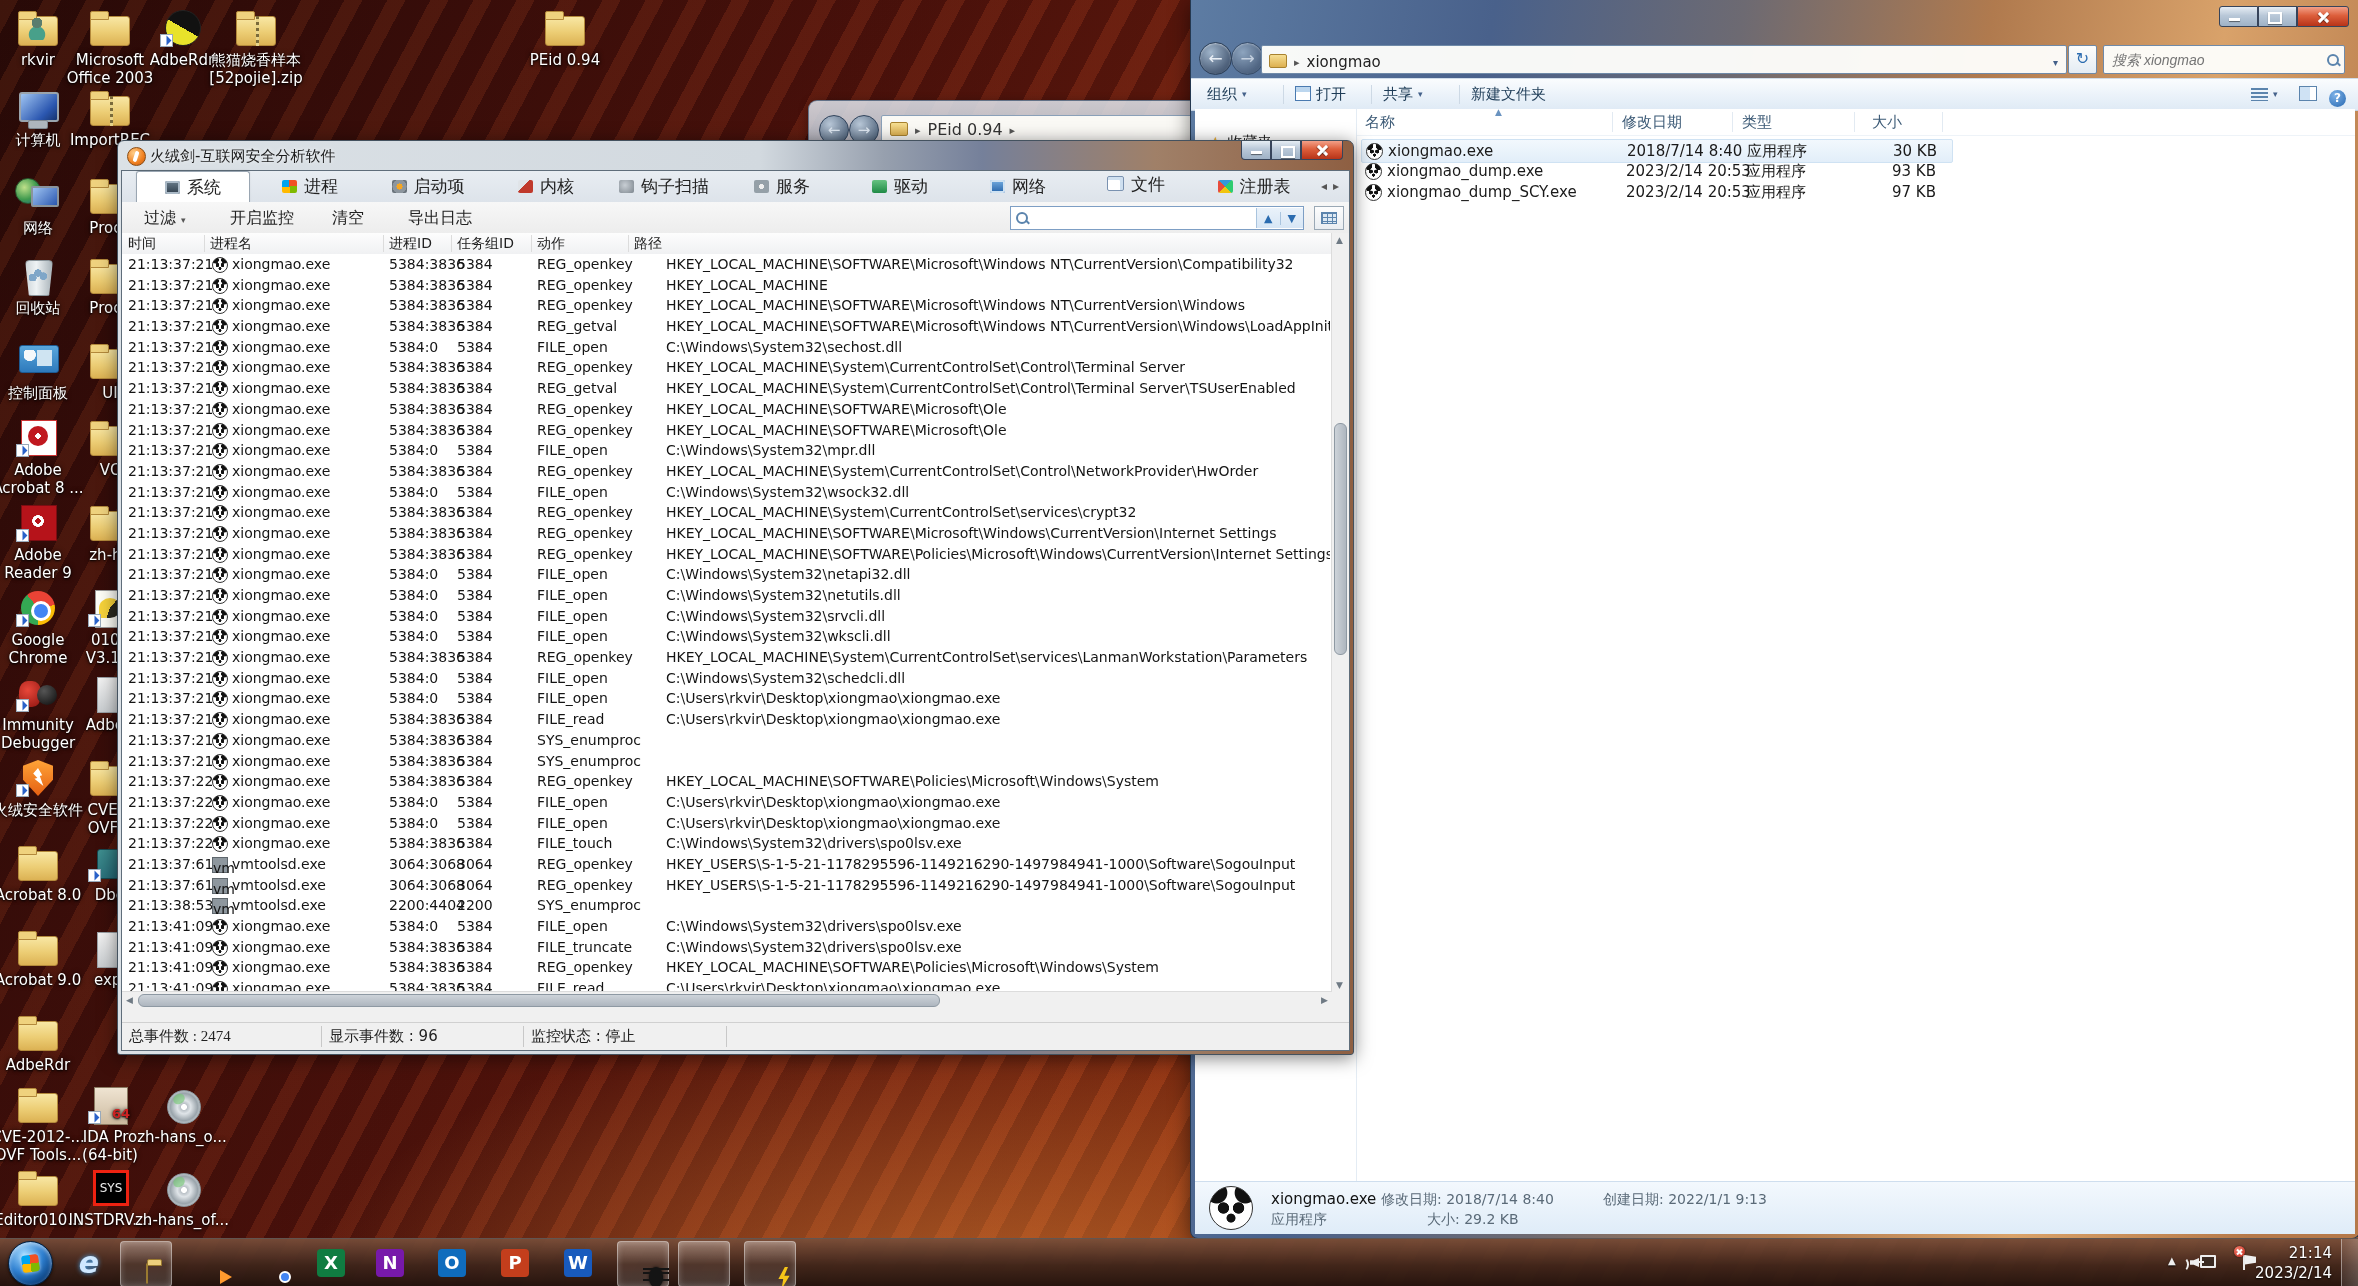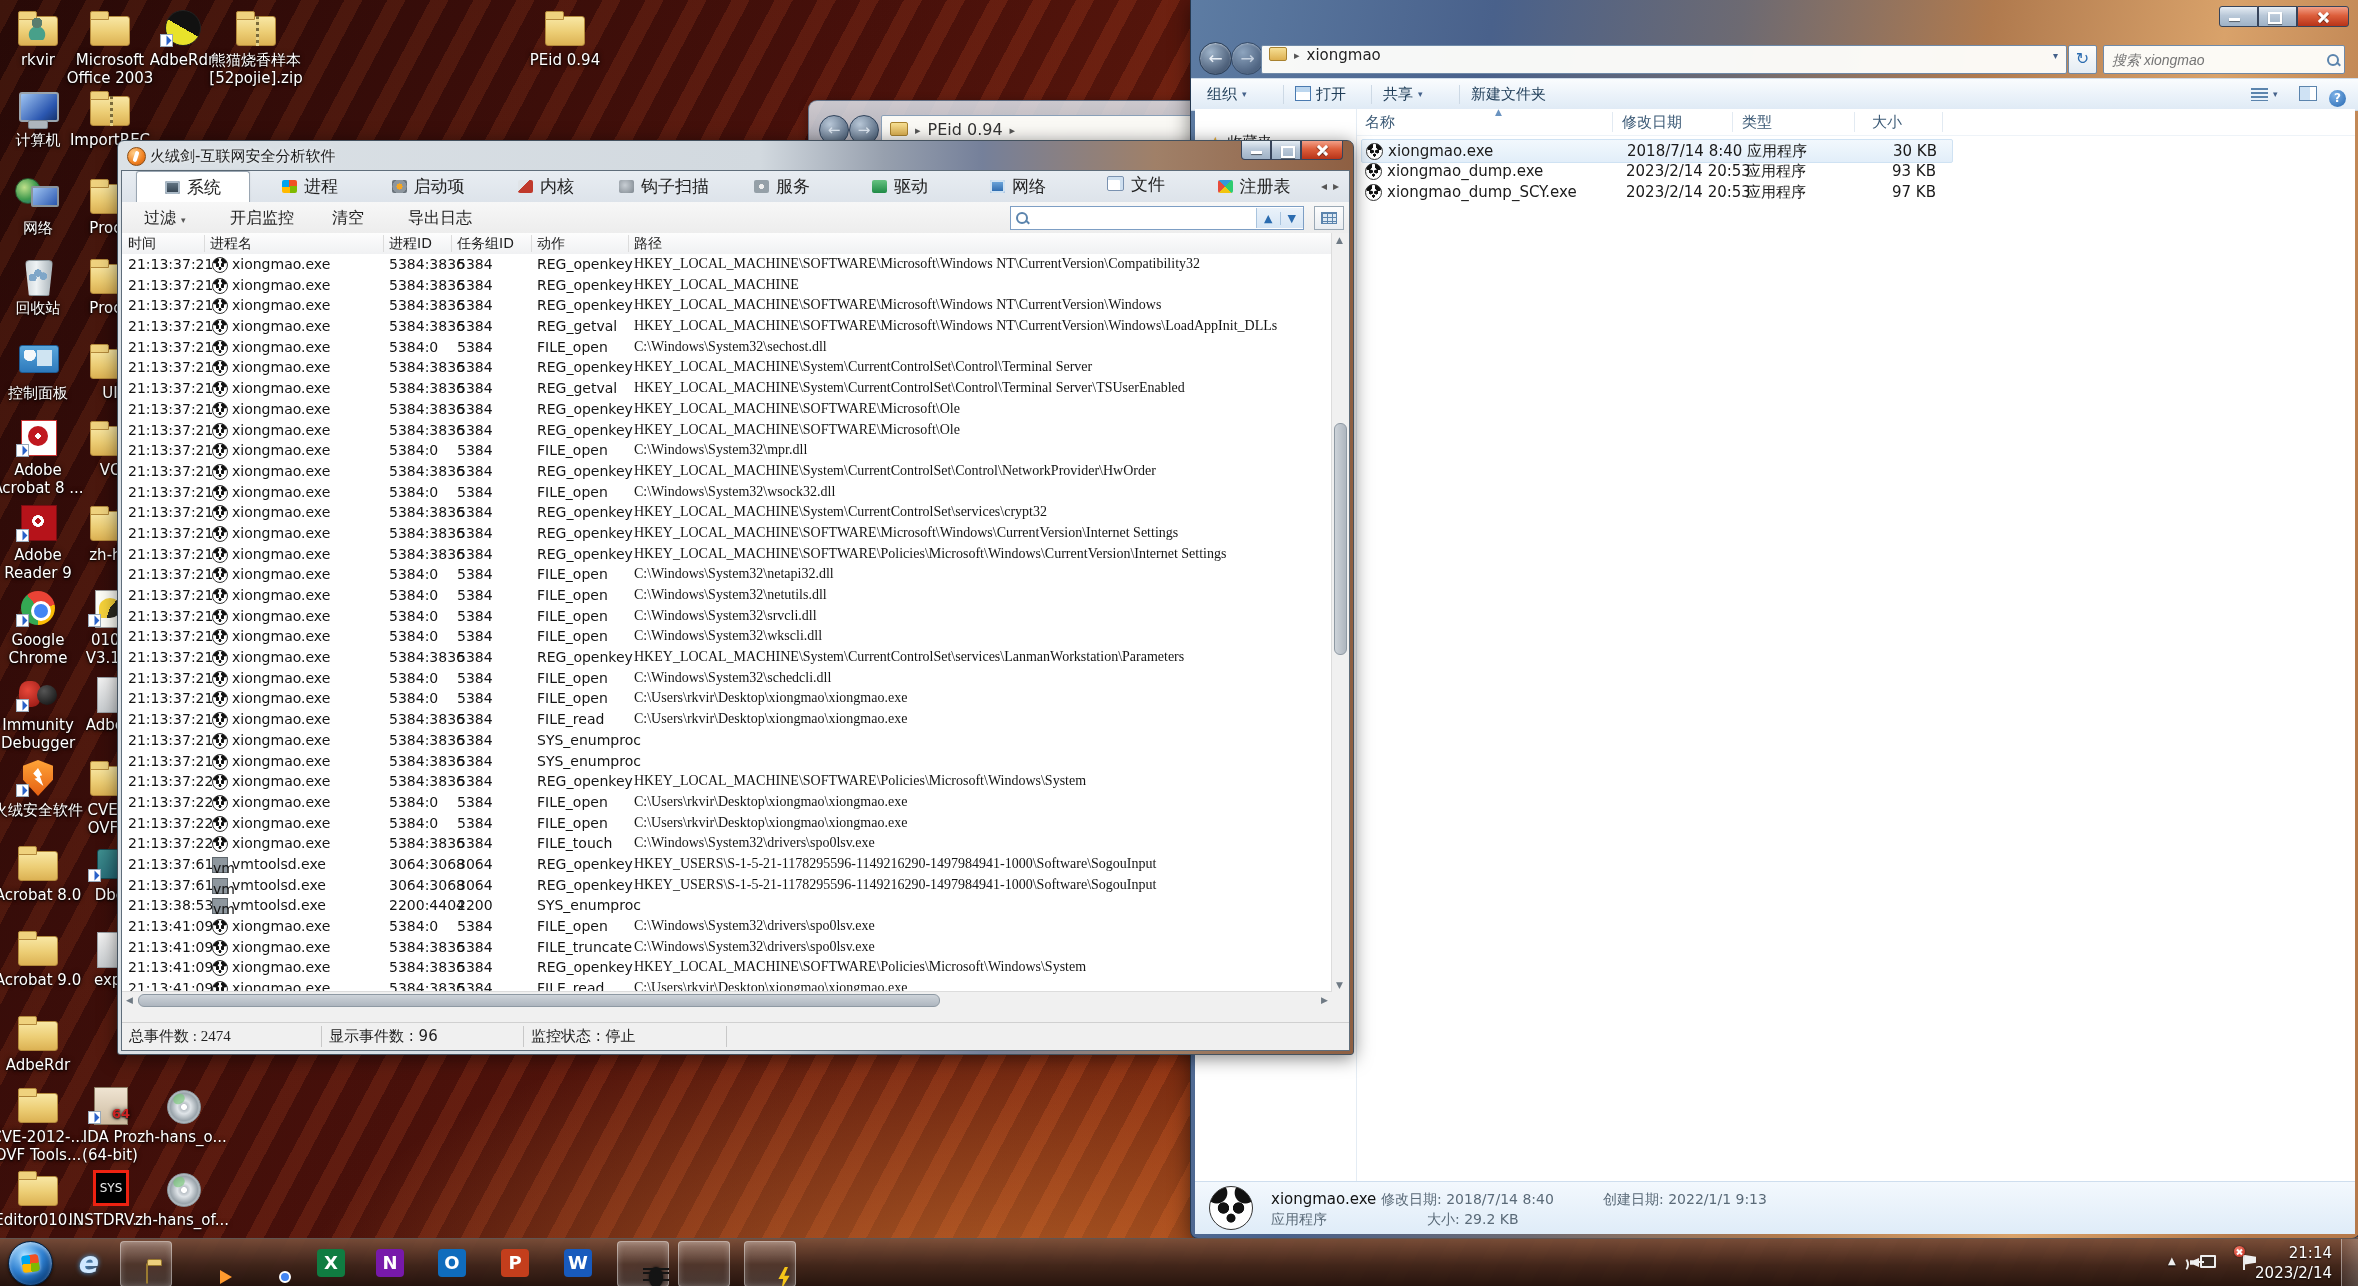--- a/index.html
+++ b/index.html
@@ -165,21 +165,21 @@
                linear-gradient(180deg,#5b84ad 1px,transparent 1px) 0 0/100% 4px,#dce8f2;border:1px solid #5b84ad;}
 
   #hw .gridhead{position:absolute;left:0;right:17px;top:62px;height:21px;
     background:linear-gradient(180deg,#fdfdfd,#f0f1f3);border-bottom:1px solid #d8d8d8;font-size:14px;color:#222;}
   .hcell{position:absolute;top:0;line-height:21px;white-space:nowrap;}
   .hsep{position:absolute;top:2px;bottom:2px;width:1px;background:#dcdcdc;}
   #hw .rows{position:absolute;left:0;right:17px;top:83px;bottom:58px;background:#fff;overflow:hidden;}
   .grow{position:relative;height:20.7px;}
   .grow .c{position:absolute;top:0;line-height:20.7px;font-size:14px;color:#141414;white-space:nowrap;}
   .c.ct{left:6px;} .c.cpi{left:90px;top:3px;width:14px;height:14px;} .c.cp{left:110px;}
-  .c.cpid{left:267px;} .c.cgid{left:335px;} .c.cact{left:415px;} .c.cpath{left:512px;right:2px;overflow:hidden;font-family:Liberation Serif, serif;}
+  .c.cpid{left:267px;} .c.cgid{left:335px;} .c.cact{left:415px;} .c.cpath{left:544px;right:2px;overflow:hidden;}
 
   #hw .vscroll{position:absolute;right:0;top:62px;bottom:58px;width:17px;background:#f0f0f0;border-left:1px solid #dcdcdc;}
   #hw .vthumb{position:absolute;left:2px;right:2px;top:190px;height:230px;background:linear-gradient(90deg,#cdd3d9,#aeb6bf);border:1px solid #8e99a3;border-radius:6px;}
   #hw .hscroll{position:absolute;left:0;right:17px;bottom:41px;height:17px;background:#f0f0f0;border-top:1px solid #dcdcdc;}
   #hw .hthumb{position:absolute;top:2px;bottom:2px;left:16px;width:800px;background:linear-gradient(180deg,#cdd3d9,#aeb6bf);border:1px solid #8e99a3;border-radius:6px;}
   .sarrow{position:absolute;color:#6f7a84;font-size:9px;}
   #hw .statusbar{position:absolute;left:0;right:0;bottom:0;height:27px;background:#f0f0f0;border-top:1px solid #d0d0d0;
     font-size:15px;color:#222;}
   .sseg{position:absolute;top:3px;bottom:3px;border-right:1px solid #c8c8c8;line-height:21px;padding-left:7px;box-sizing:border-box;}
 
@@ -189,21 +189,21 @@
     border:1px solid #243850;border-top:none;border-radius:0 0 8px 8px;box-shadow:0 4px 20px rgba(0,0,0,.5);}
   #ex .winbtns{right:10px;top:6px;}
   #ex .wbtn{height:21px;width:39px;border-radius:0 0 0 0;border-top:1px solid #37445a;}
   #ex .wbtn.first{border-radius:3px 0 0 3px;}
   #ex .wbtn.close{width:52px;border-radius:0 3px 3px 0;}
   #ex .navrow{position:absolute;left:0;right:0;top:40px;height:38px;}
   .navcirc2{position:absolute;top:2px;width:31px;height:31px;border-radius:50%;text-align:center;line-height:31px;
     color:#e8eef5;font-size:17px;border:1px solid #2c3f58;
     background:radial-gradient(circle at 35% 30%,#9fb4ca,#51647e 65%,#35475f);box-shadow:inset 0 1px 2px rgba(255,255,255,.5);}
   .addrbar{position:absolute;left:70px;top:5px;height:27px;right:292px;background:rgba(253,253,250,.97);
-    border:1px solid #6f8aa8;border-radius:2px;font-size:15px;color:#222;line-height:19px;padding-left:7px;}
+    border:1px solid #6f8aa8;border-radius:2px;font-size:15px;color:#222;line-height:33px;padding-left:7px;}
   .refreshbtn{position:absolute;right:262px;top:5px;width:27px;height:27px;background:linear-gradient(180deg,#fdfdfb,#e4ecf4);
     border:1px solid #6f8aa8;border-radius:2px;text-align:center;line-height:26px;color:#2b6cb0;font-size:16px;}
   .searchbox{position:absolute;right:14px;top:5px;width:240px;height:27px;background:rgba(253,253,250,.97);
     border:1px solid #6f8aa8;border-radius:2px;display:flex;align-items:center;}
   .searchbox input{border:none;outline:none;flex:1;font-size:14px;font-style:italic;color:#777;background:transparent;padding-left:8px;}
   #ex .cmdbar{position:absolute;left:0;right:0;top:78px;height:31px;
     background:linear-gradient(180deg,#fafcfe,#e9f1f9 60%,#dfeaf5);border-top:1px solid #cfdce9;border-bottom:1px solid #c3d2e1;
     font-size:15px;color:#1e3c57;}
   .cmditem{position:absolute;top:0;height:31px;line-height:31px;}
   .caret{font-size:9px;color:#44618a;margin-left:5px;vertical-align:2px;}

